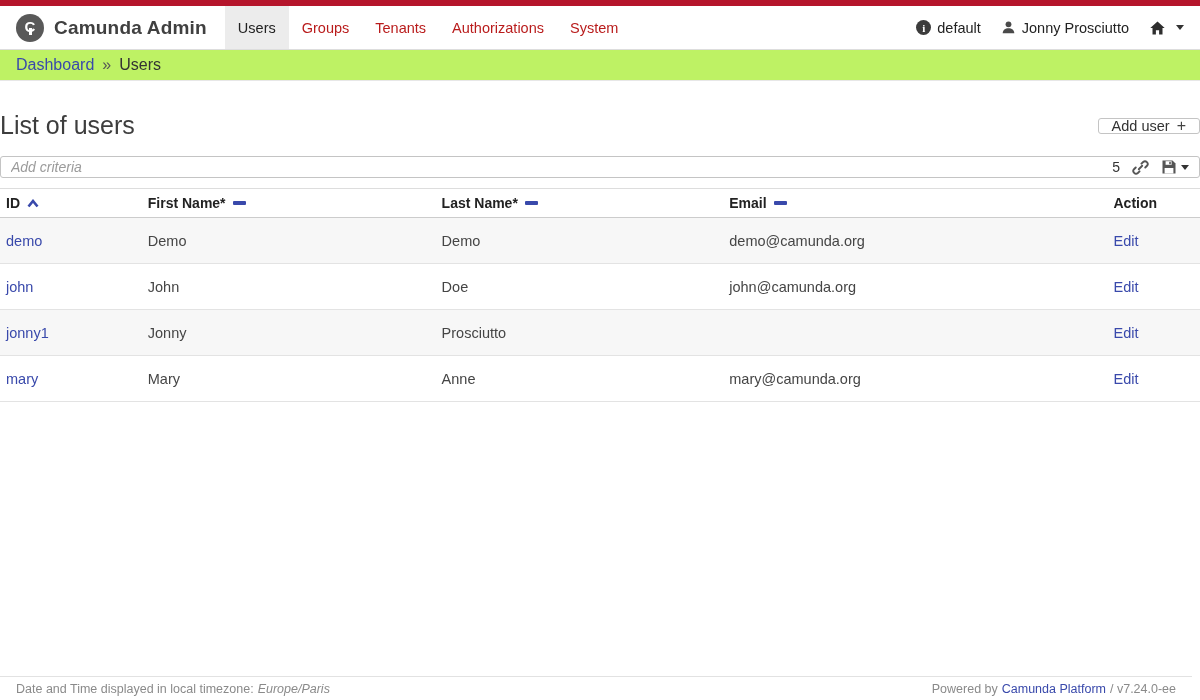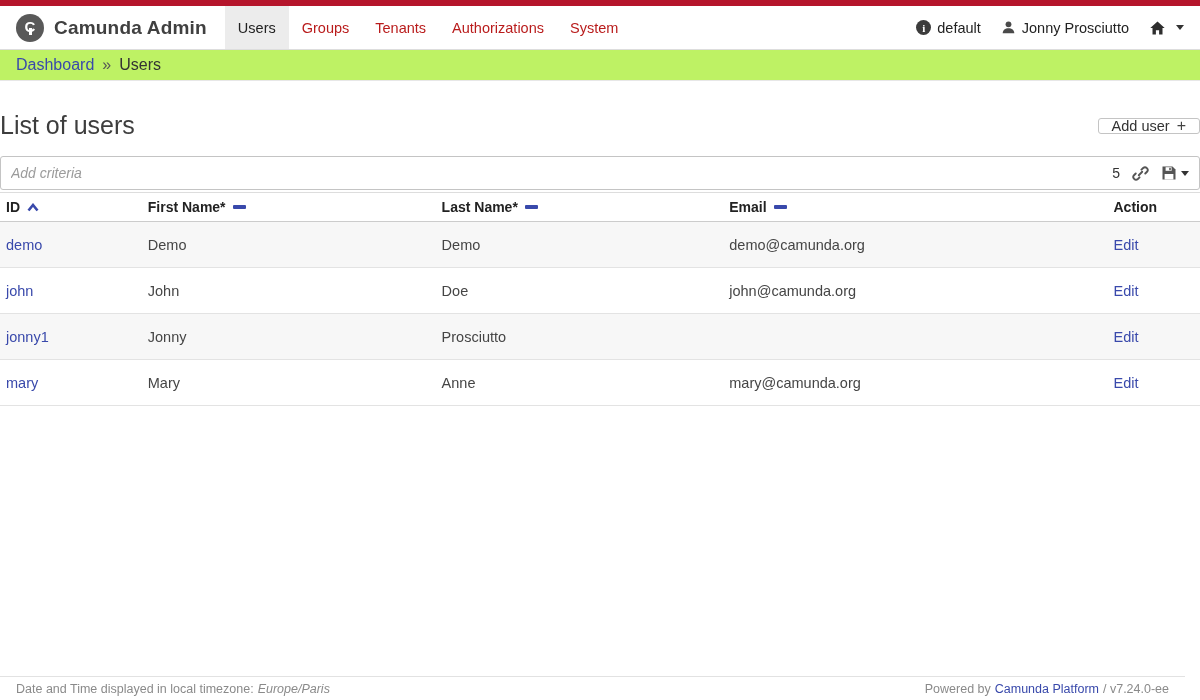--- a/index.html
+++ b/index.html
@@ -42,43 +42,43 @@
   .content { padding:0 0; }
   .content-head { display:flex; align-items:center; justify-content:space-between;
     margin-top:30px; margin-bottom:16px; }
   .page-title { font-size:25px; font-weight:400; color:#3d3d3d; }
   .btn { background:#fff; border:1px solid #c4c4c4; border-radius:3px; height:16px;
     padding:0 13px; font-size:14.5px; color:#333; display:flex; align-items:center; gap:7px;
     cursor:pointer; font-family:inherit; }
   .btn .plus { font-size:16px; color:#444; }
 
   
-  .criteria-bar { border:1px solid #c4c4c4; border-radius:3px; height:34px;
+  .criteria-bar { border:1px solid #c4c4c4; border-radius:3px; height:22px;
     display:flex; align-items:center; padding:0 10px; }
   .criteria-input { flex:1; border:none; outline:none; font-size:14px; color:#333;
     font-family:inherit; background:transparent; }
   .criteria-input::placeholder { color:#9b9b9b; font-style:italic; }
   .criteria-right { display:flex; align-items:center; gap:12px; color:#555; }
   .result-count { font-size:14px; color:#333; }
   .icon-btn { display:flex; align-items:center; cursor:pointer; background:none; border:none; padding:0; }
 
   
-  table { width:100%; border-collapse:collapse; table-layout:fixed; margin-top:2px; }
+  table { width:100%; border-collapse:collapse; table-layout:fixed; margin-top:10px; }
   thead th { text-align:left; font-size:14px; color:#222; font-weight:bold;
     border-top:1px solid #ddd; border-bottom:1px solid #ccc; padding:6px 6px; height:29px; }
   tbody td { font-size:14.5px; color:#454545; padding:6px 6px; height:46px;
     border-bottom:1px solid #e3e3e3; }
   tbody tr:nth-child(odd) { background:#f7f7f7; }
   .th-inner { display:flex; align-items:center; gap:7px; }
   .minus-icon { width:13px; height:4px; background:#3949ab; border-radius:1px;
     display:inline-block; cursor:pointer; }
   .sort-icon { display:inline-block; }
 
   
-  .footer { position:absolute; left:0; right:15px; bottom:0; height:24px;
+  .footer { position:absolute; left:0; right:8px; bottom:0; height:24px;
     border-top:1px solid #e2e2e2; background:#fff; display:flex; align-items:center;
     justify-content:space-between; padding:0 16px; font-size:12.5px; color:#8a8a8a; }
   .footer i { font-style:italic; }
   .footer .seg { display:flex; gap:4px; align-items:center; }
 </style>
 </head>
 <body>
 
 <div class="page">
 

